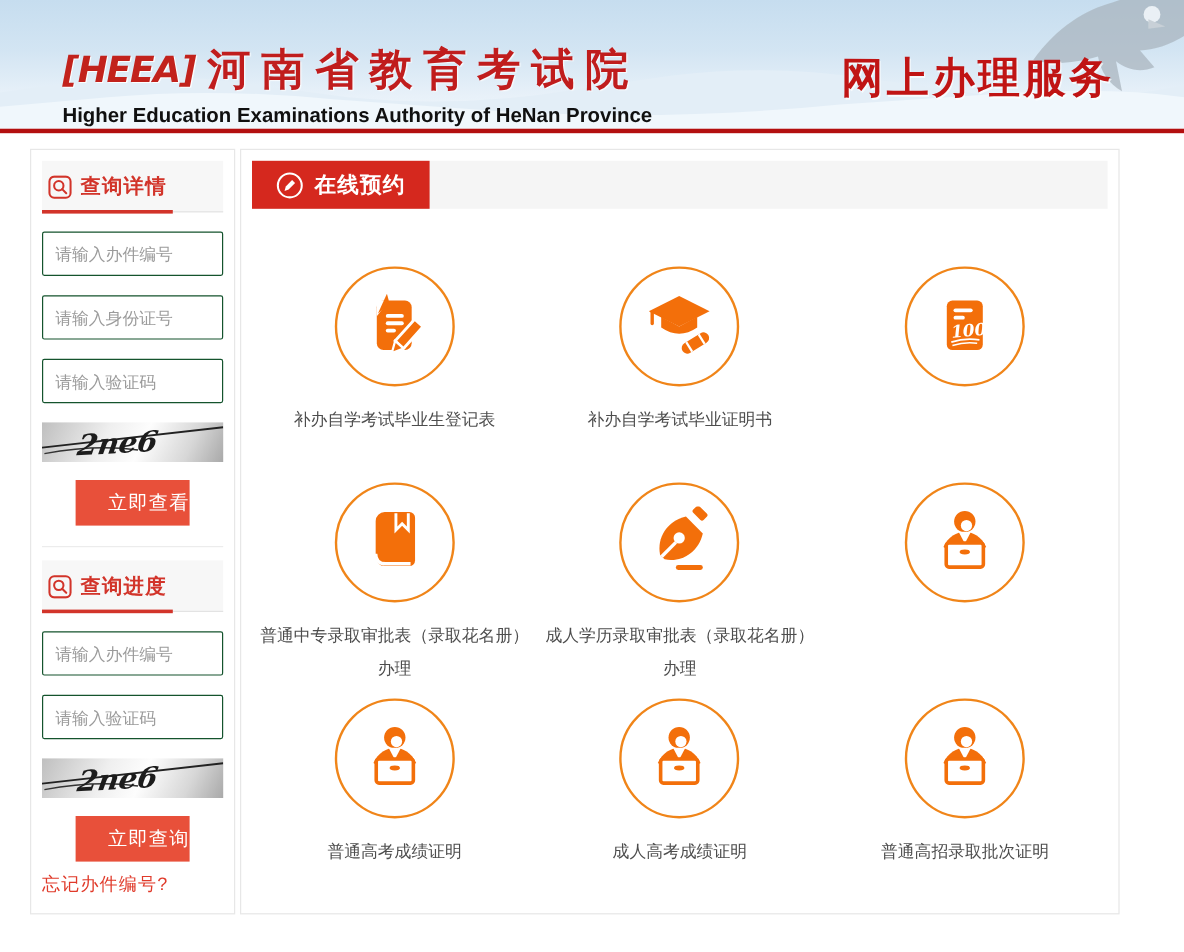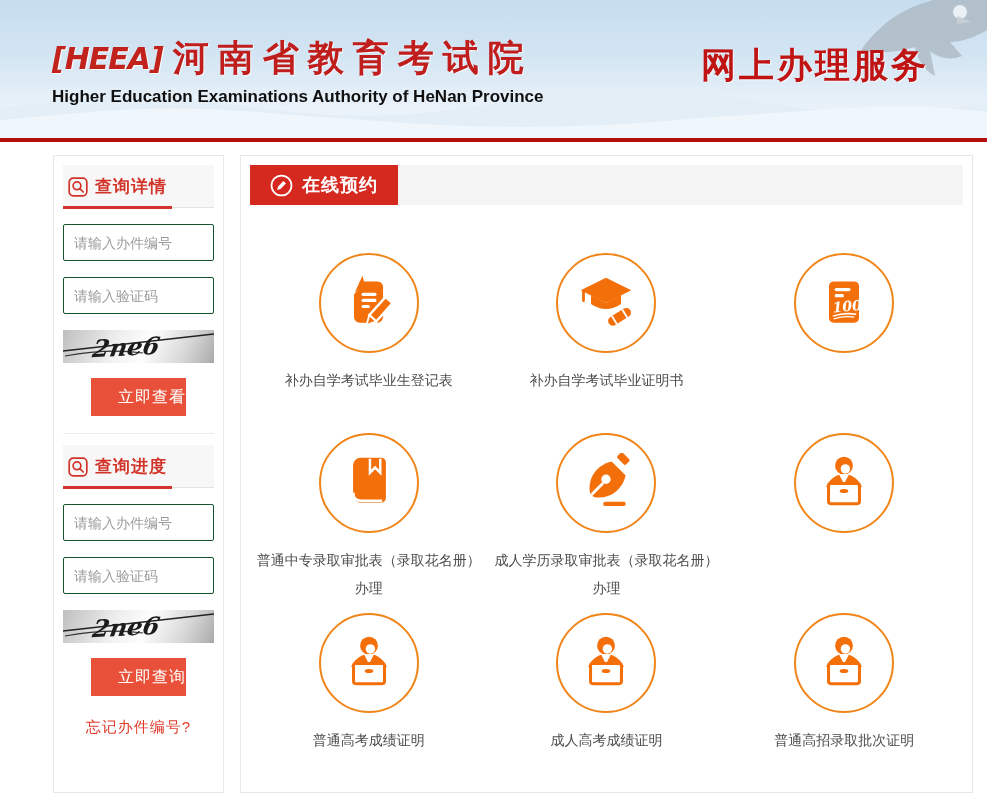--- a/index.html
+++ b/index.html
@@ -1,39 +1,39 @@
 <!DOCTYPE html>
 <html><head>
 <meta charset="utf-8">
 <style>
   * { margin: 0; padding: 0; box-sizing: border-box; }
   html, body { width: 987px; height: 793px; overflow: hidden; background: #fff;
     font-family: "Liberation Sans", sans-serif; }
 
   
-  .site-header { position: relative; height: 138px; overflow: hidden;
+  .site-header { position: relative; height: 107px; overflow: hidden;
     background: linear-gradient(180deg, #c6ddef 0%, #d3e5f3 40%, #e8f1f9 75%, #f2f8fc 100%); }
   .mountains { position: absolute; left: 0; bottom: 0; width: 987px; height: 70px; }
   .eagle { position: absolute; right: -6px; top: -8px; width: 140px; height: 112px; opacity: .9; }
 
   .logo-area { position: absolute; left: 52px; top: 34px; }
   .logo-line1 { display: flex; align-items: center; gap: 10px; }
   .logo-acronym { font-family: "DejaVu Sans", sans-serif; font-weight: bold; font-style: italic;
     font-size: 30px; color: #c2221c; letter-spacing: -1px;
     text-shadow: 1px 1px 0 rgba(255,255,255,.9); }
   .org-cn { font-size: 36px; font-weight: bold; color: #c01d1d; letter-spacing: 9px;
     text-shadow: 1px 1px 1px rgba(255,255,255,.8); white-space: nowrap; }
   .org-en { margin-top: 4px; font-size: 17px; font-weight: bold; color: #101010; }
   .portal-title { position: absolute; right: 58px; top: 42px; font-size: 35px; font-weight: bold;
     color: #c01414; letter-spacing: 3px; text-shadow: 1px 1px 0 rgba(255,255,255,.7); }
 
   .red-line { height: 4px; background: #b30f0f; }
 
   
-  .page { display: flex; gap: 16px; padding-left: 53px; margin-top: 13px; align-items: flex-start; }
+  .page { display: flex; gap: 4px; padding-left: 25px; margin-top: 13px; align-items: flex-start; }
 
   
   .sidebar { width: 171px; height: 638px; border: 1px solid #e7e7e7; background: #fff;
     padding: 9px 9px 0 9px; overflow: hidden; }
   .panel-title { position: relative; display: flex; align-items: center; gap: 7px;
     background: #f7f7f7; padding: 10px 5px 9px 5px; border-bottom: 1px solid #e3e3e3; }
   .panel-title::after { content: ""; position: absolute; left: 0; bottom: -2px; width: 72%;
     height: 3px; background: #d2342a; }
   .panel-title .t { font-size: 17px; font-weight: bold; color: #d2342a; letter-spacing: 1px; }
   .panel-title svg { width: 20px; height: 20px; flex: 0 0 auto; }
@@ -48,21 +48,21 @@
   .captcha svg { width: 100%; height: 100%; display: block; }
   .captcha text { font-family: "DejaVu Serif", serif; font-style: italic; font-weight: bold;
     font-size: 24px; fill: #1c1c1c; }
 
   .side-btn { display: block; margin: 15px auto 0 auto; width: 95px; height: 38px;
     background: #e8503a; color: #fff; font-size: 16px; border: none; cursor: pointer;
     font-family: "Liberation Sans", sans-serif; letter-spacing: 1px; text-align: right; }
 
   .section-divider { margin-top: 17px; border-top: 1px solid #ececec; }
   .panel-2 { margin-top: 11px; }
-  .forgot-link { display: block; margin-top: 22px; text-align: center; color: #e03a2a;
+  .forgot-link { display: block; margin-top: 10px; text-align: left; color: #e03a2a;
     font-size: 15px; text-decoration: none; letter-spacing: 1px; }
 
   
   .main-box { width: 733px; height: 638px; border: 1px solid #e7e7e7; background: #fff;
     padding: 9px; overflow: hidden; }
   .main-header { height: 40px; background: #f5f5f5; display: flex; }
   .main-tab { width: 148px; height: 40px; background: #d5281e; color: #fff; display: flex;
     align-items: center; justify-content: center; gap: 9px; cursor: pointer; }
   .main-tab svg { width: 23px; height: 23px; }
   .main-tab .t { font-size: 18px; font-weight: bold; letter-spacing: 1px; }
@@ -108,20 +108,21 @@
     <div class="panel-title">
       <svg viewBox="0 0 20 20">
         <rect x="1.2" y="1.2" width="17.6" height="17.6" rx="4" fill="none" stroke="#d2342a" stroke-width="1.7"></rect>
         <circle cx="9" cy="8.8" r="3.9" fill="none" stroke="#d2342a" stroke-width="1.7"></circle>
         <line x1="11.8" y1="11.6" x2="15.2" y2="15" stroke="#d2342a" stroke-width="1.7" stroke-linecap="round"></line>
       </svg>
       <span class="t">查询详情</span>
     </div>
 
     <input class="side-input" type="text" placeholder="请输入办件编号" style="">
+    <input class="side-input" type="text" placeholder="请输入身份证号" style="">
     <input class="side-input" type="text" placeholder="请输入验证码" style="">
 
     <div class="captcha">
       <svg viewBox="0 0 151 33">
         <line x1="0" y1="21" x2="151" y2="4" stroke="#222" stroke-width="1.6"></line>
         <path d="M2 26 Q45 18 80 23" fill="none" stroke="#333" stroke-width="1.2"></path>
         <text x="34" y="26" transform="skewX(-12) rotate(-3 60 20)">2ne6</text>
       </svg>
     </div>
 

